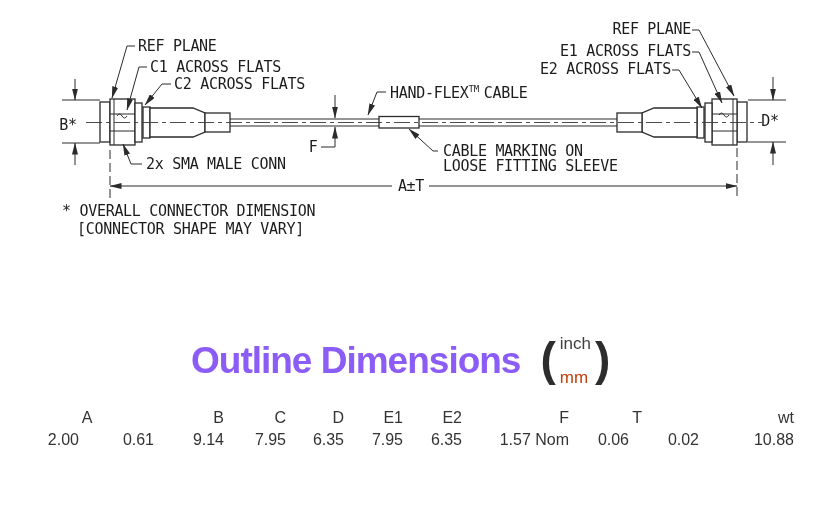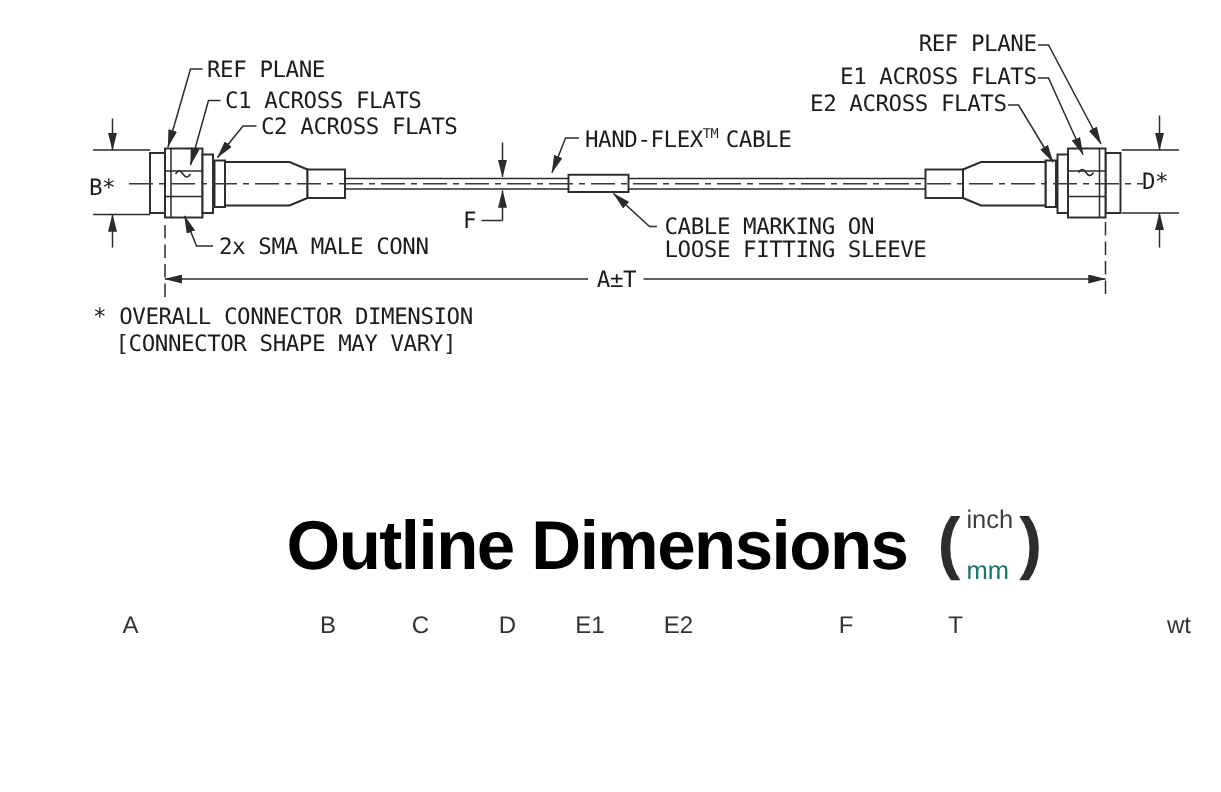--- a/index.html
+++ b/index.html
@@ -22,33 +22,33 @@
   .outline{fill:#ffffff;stroke:#2b2b2b;stroke-width:1.3;}
   .thin{fill:none;stroke:#2b2b2b;stroke-width:1;}
   .dim{fill:none;stroke:#2b2b2b;stroke-width:1;}
   .centerline{fill:none;stroke:#3a3a3a;stroke-width:0.9;}
   
   .title-block{
     position:absolute;left:191px;top:336px;
     display:flex;align-items:center;white-space:nowrap;
   }
   .title-text{
-    font-size:46px;font-weight:bold;color:#000000;letter-spacing:-1px;
+    font-size:37px;font-weight:bold;color:#8b5cf6;letter-spacing:-1px;
   }
   .unit-group{display:flex;align-items:center;margin-left:20px;}
   .paren{
     font-size:46px;font-weight:bold;color:#2d2d2d;line-height:40px;
     transform:translateY(-2px);
   }
   .unit-stack{
     display:flex;flex-direction:column;align-items:flex-start;
     margin:0 4px;line-height:15px;font-size:17px;gap:19px;
   }
   .unit-top{color:#3f3f3f;}
-  .unit-bottom{color:#0f766e;}
+  .unit-bottom{color:#c2410c;}
   
   .dim-table{
     position:absolute;left:20px;top:407px;width:780px;
     border-collapse:collapse;table-layout:fixed;
     font-size:16px;color:#333333;
   }
   .dim-table th,.dim-table td{
     font-weight:normal;padding:0 6px 0 0;height:22px;
     text-align:right;white-space:nowrap;overflow:visible;
   }
@@ -199,16 +199,29 @@
       <th class="grp" colspan="2">A</th>
       <th>B</th>
       <th>C</th>
       <th>D</th>
       <th>E1</th>
       <th>E2</th>
       <th>F</th>
       <th class="grp" colspan="2">T</th>
       <th>wt</th>
     </tr>
+    <tr>
+      <td>2.00</td>
+      <td>0.61</td>
+      <td>9.14</td>
+      <td>7.95</td>
+      <td>6.35</td>
+      <td>7.95</td>
+      <td>6.35</td>
+      <td>1.57 Nom</td>
+      <td>0.06</td>
+      <td>0.02</td>
+      <td>10.88</td>
+    </tr>
   </tbody>
     </table>
 
 </div>
 
 </body></html>

